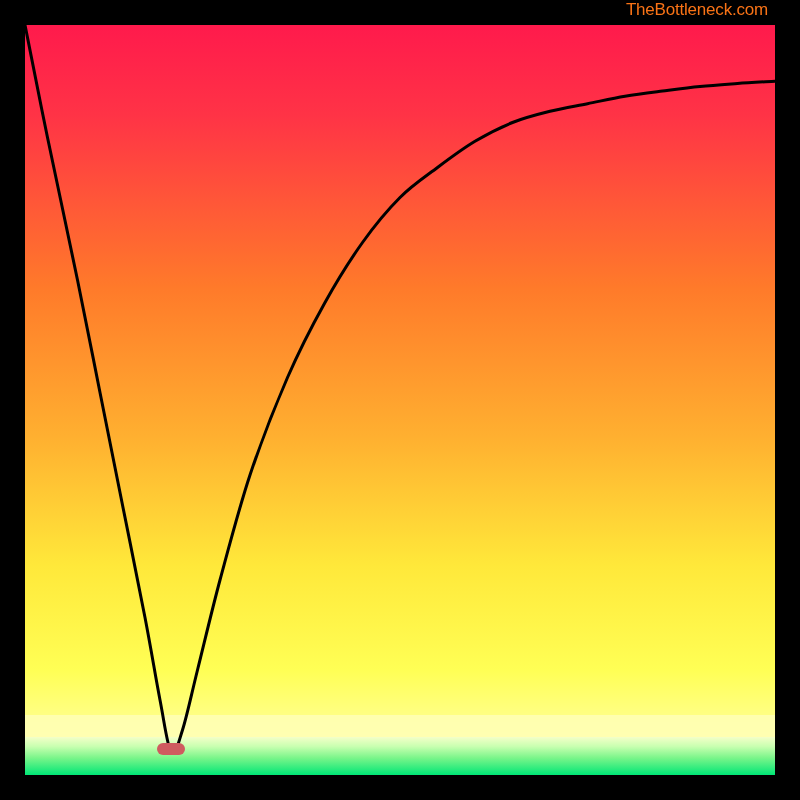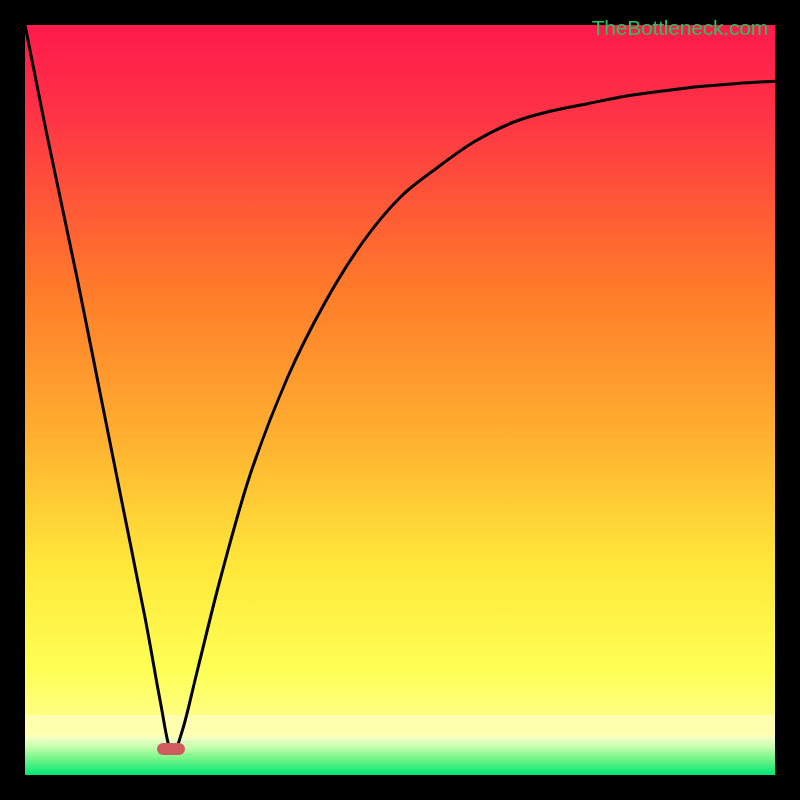--- a/index.html
+++ b/index.html
@@ -21,24 +21,24 @@
   }
   .plot-bg {
     position: absolute;
     left: 0;
     top: 0;
     width: 100%;
     height: 100%;
   }
   .watermark {
     position: absolute;
-    top: 16px;
+    top: 0;
     right: 32px;
-    color: #22c55e;
-    font-size: 21px;
+    color: #f97316;
+    font-size: 17px;
     font-weight: 500;
     letter-spacing: -0.2px;
   }
   .curve-svg {
     position: absolute;
     left: 0;
     top: 0;
   }
   .marker {
     position: absolute;

